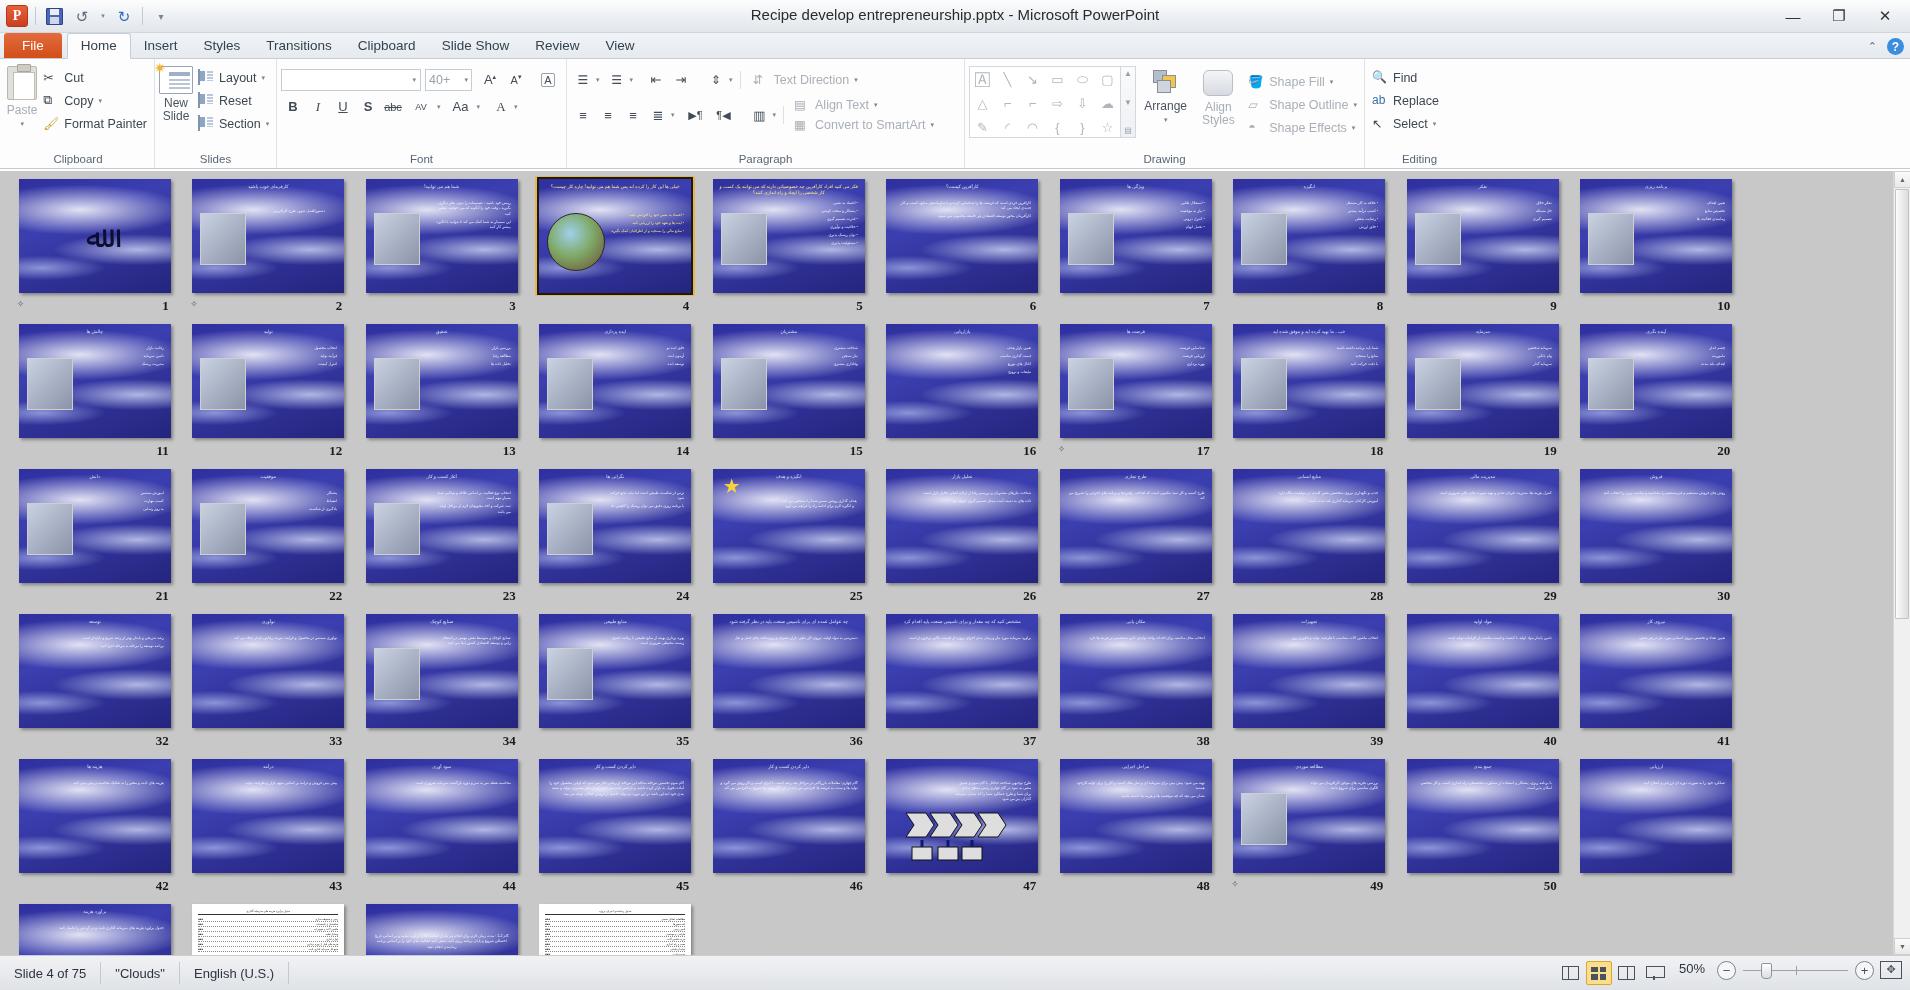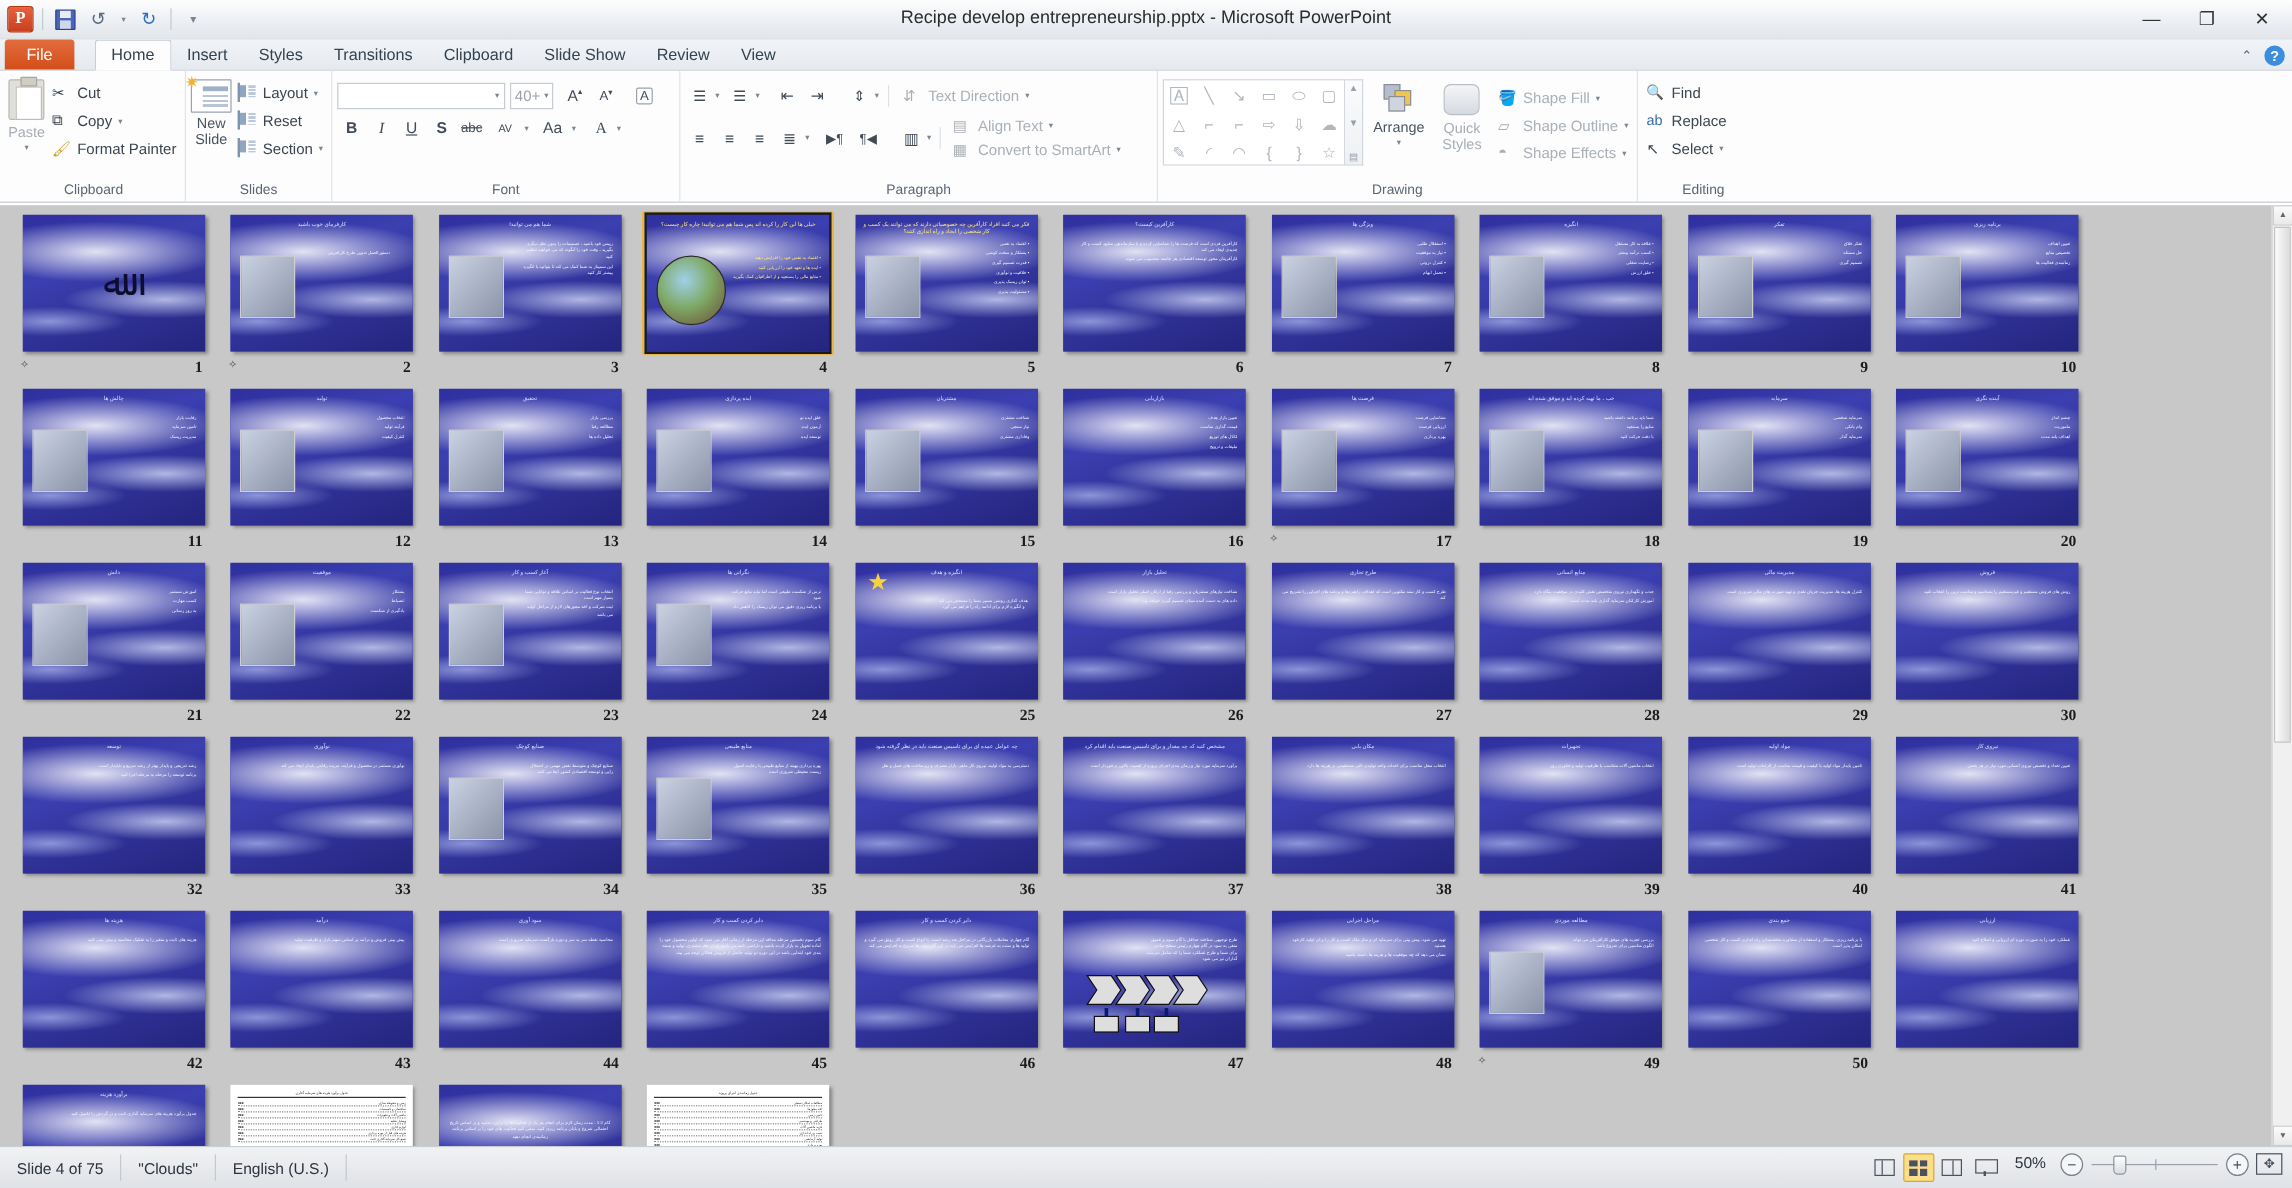--- a/index.html
+++ b/index.html
@@ -71,21 +71,21 @@
     border-bottom: 1px solid #c6cdd6;
     display: flex; align-items: flex-end; padding-left: 4px;
   }
   .tab {
     padding: 4px 13px 5px 13px; font-size: 13.5px; color: #33424f;
     line-height: 15px; cursor: default;
   }
   .tab.file {
     background: linear-gradient(#e36c3e, #d24e19);
     color: #fff; border-radius: 3px 3px 0 0; font-weight: normal;
-    padding: 5px 18px 5px 18px; margin-right: 17px;
+    padding: 5px 18px 5px 18px; margin-right: 5px;
   }
   .tab.active {
     background: #fdfdfd;
     border: 1px solid #c6cdd6; border-bottom: 1px solid #fdfdfd;
     border-radius: 3px 3px 0 0; margin-bottom: -1px; position: relative; z-index: 3;
   }
   #ribbon-right-icons {
     position: absolute; right: 6px; bottom: 3px; display: flex; gap: 10px; align-items: center;
   }
   .help-circle {
@@ -165,21 +165,21 @@
   .layout-ico:after{content:"";position:absolute;left:8px;top:1px;width:6px;height:10px;
     background:repeating-linear-gradient(#b9c8dd 0 2px,#fff 2px 3px);}
 
   
   .fontbox {
     width: 140px; height: 22px; border: 1px solid #c6ccd4; background: #fff;
     display: flex; align-items: center; justify-content: flex-end; padding-right: 4px;
     font-size: 12px; color: #9aa1aa;
   }
   .sizebox {
-    width: 36px; height: 22px; border: 1px solid #c6ccd4; background: #fff;
+    width: 47px; height: 22px; border: 1px solid #c6ccd4; background: #fff;
     display: flex; align-items: center; justify-content: space-between;
     padding: 0 3px; font-size: 12.5px; color: #9aa1aa; margin-left: 2px;
   }
   .fmtbtn {
     width: 24px; height: 23px; display: flex; align-items: center; justify-content: center;
     font-size: 13px; color: #414c58;
   }
 
   
   .shapes-gallery {
@@ -621,21 +621,21 @@
         <div class="arrange-ico">
             <i></i>
             <i></i>
             <i></i>
           </div>
         <span style="margin-top:6px">Arrange</span>
         <span class="tiny-caret">▾</span>
       </div>
       <div class="bigbtn disabled" style="width:50px">
         <div class="qs-ico"></div>
-        <span style="margin-top:5px">Quick</span>
+        <span style="margin-top:5px">Align</span>
         <span>Styles</span>
       </div>
       <div class="col" style="margin-top:4px">
         <div class="smallrow disabled">
           <span class="ico">🪣</span>
           <span>Shape Fill</span>
           <span class="tiny-caret">▾</span>
         </div>
         <div class="smallrow disabled">
           <span class="ico">▱</span>

